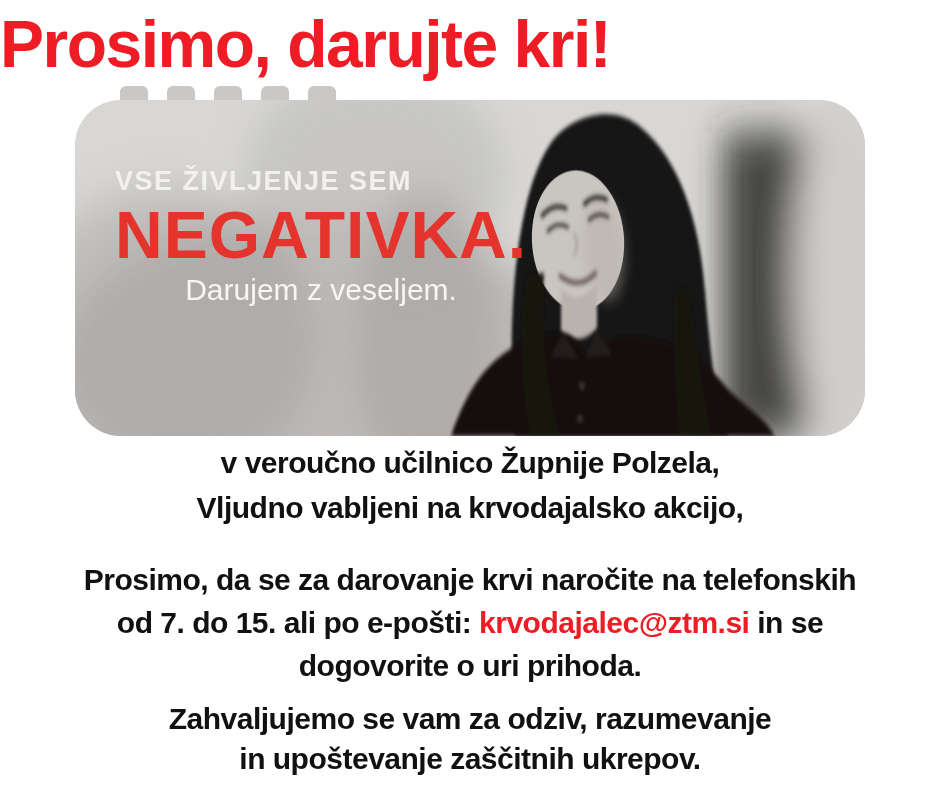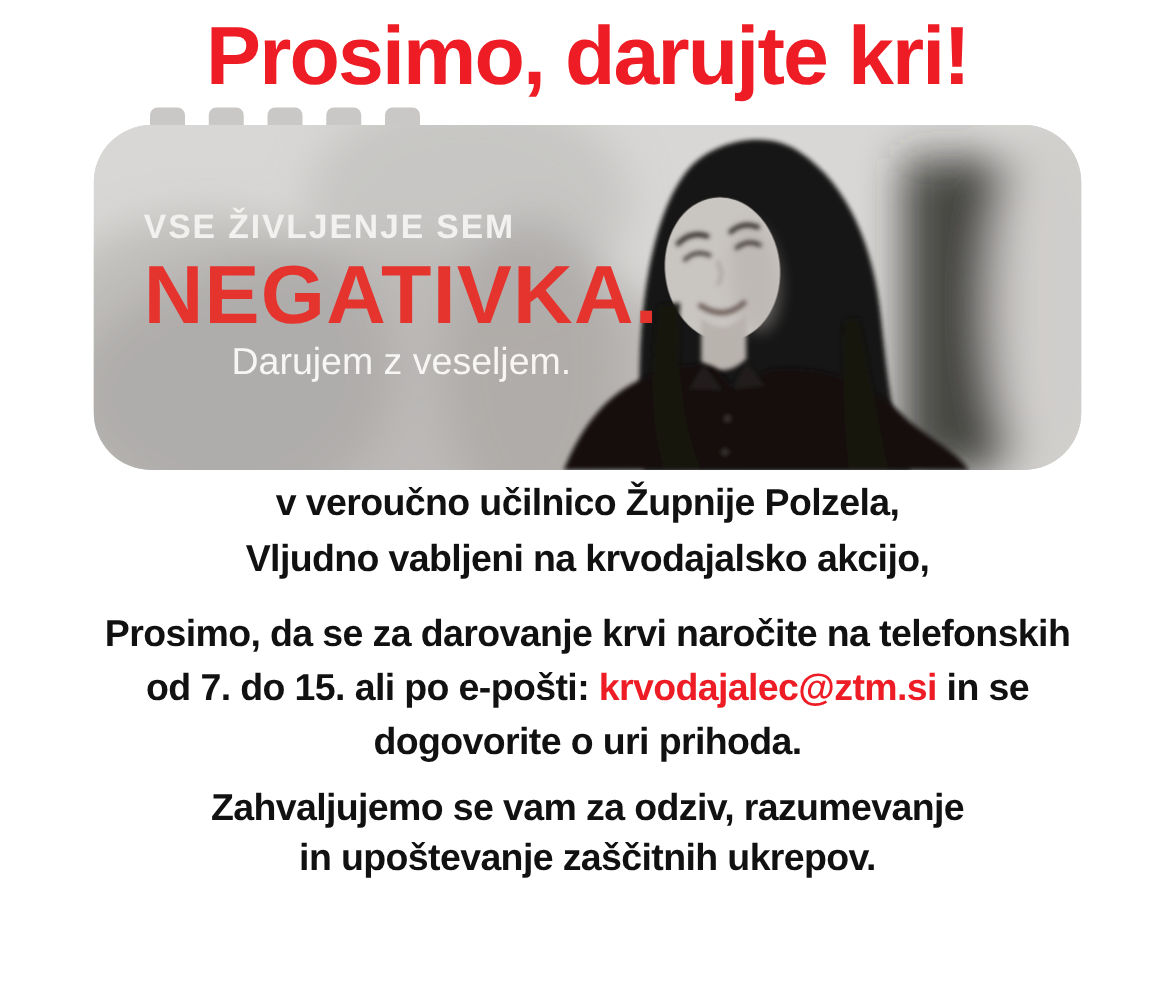--- a/index.html
+++ b/index.html
@@ -11,26 +11,26 @@
   }
   *{box-sizing:border-box;}
   html,body{margin:0;padding:0;}
   body{
     width:940px;height:788px;overflow:hidden;
     background:var(--page-bg);
     font-family:"Liberation Sans","DejaVu Sans",sans-serif;
     color:var(--text-black);
   }
   .title{
-    margin:8px 0 0;text-align:center;
+    margin:8px 0 0;text-align:left;
     font-size:66px;line-height:72px;font-weight:bold;
     letter-spacing:-1.5px;color:var(--accent-red);
   }
   
-  .banner{position:relative;width:790px;height:276px;margin:20px auto 0;}
+  .banner{position:relative;width:790px;height:336px;margin:20px auto 0;}
   .teeth{position:absolute;top:-14px;left:45px;display:flex;gap:19px;}
   .tooth{width:28px;height:24px;background:#c9c8c6;border-radius:6px 6px 0 0;}
   .photo{
     position:absolute;inset:0;border-radius:46px;overflow:hidden;
     background:#d8d7d5;
   }
   .photo svg{display:block;width:100%;height:100%;}
   .overlay{position:absolute;left:40px;top:66px;}
   .ov1{
     font-size:27px;font-weight:bold;letter-spacing:1.5px;
@@ -39,21 +39,21 @@
   .ov2{
     font-size:66px;font-weight:bold;letter-spacing:1px;line-height:1.02;
     margin-top:5px;color:var(--banner-red);
   }
   .ov3{
     font-size:30px;margin-top:4px;color:#f7f6f4;text-align:center;
   }
   
   .para{text-align:center;font-weight:bold;letter-spacing:-0.5px;margin:0;}
   .p1{font-size:30px;line-height:45px;margin-top:4px;}
-  .p2{font-size:30px;line-height:43px;margin-top:16px;}
+  .p2{font-size:30px;line-height:43px;margin-top:28px;}
   .p3{font-size:30px;line-height:40px;margin-top:12px;}
   .line{display:block;}
   [data-color="red"]{color:var(--accent-red);}
   [data-color="black"]{color:var(--text-black);}
 </style>
 </head>
 <body>
 
 <h1 class="title">Prosimo, darujte kri!</h1>
 

